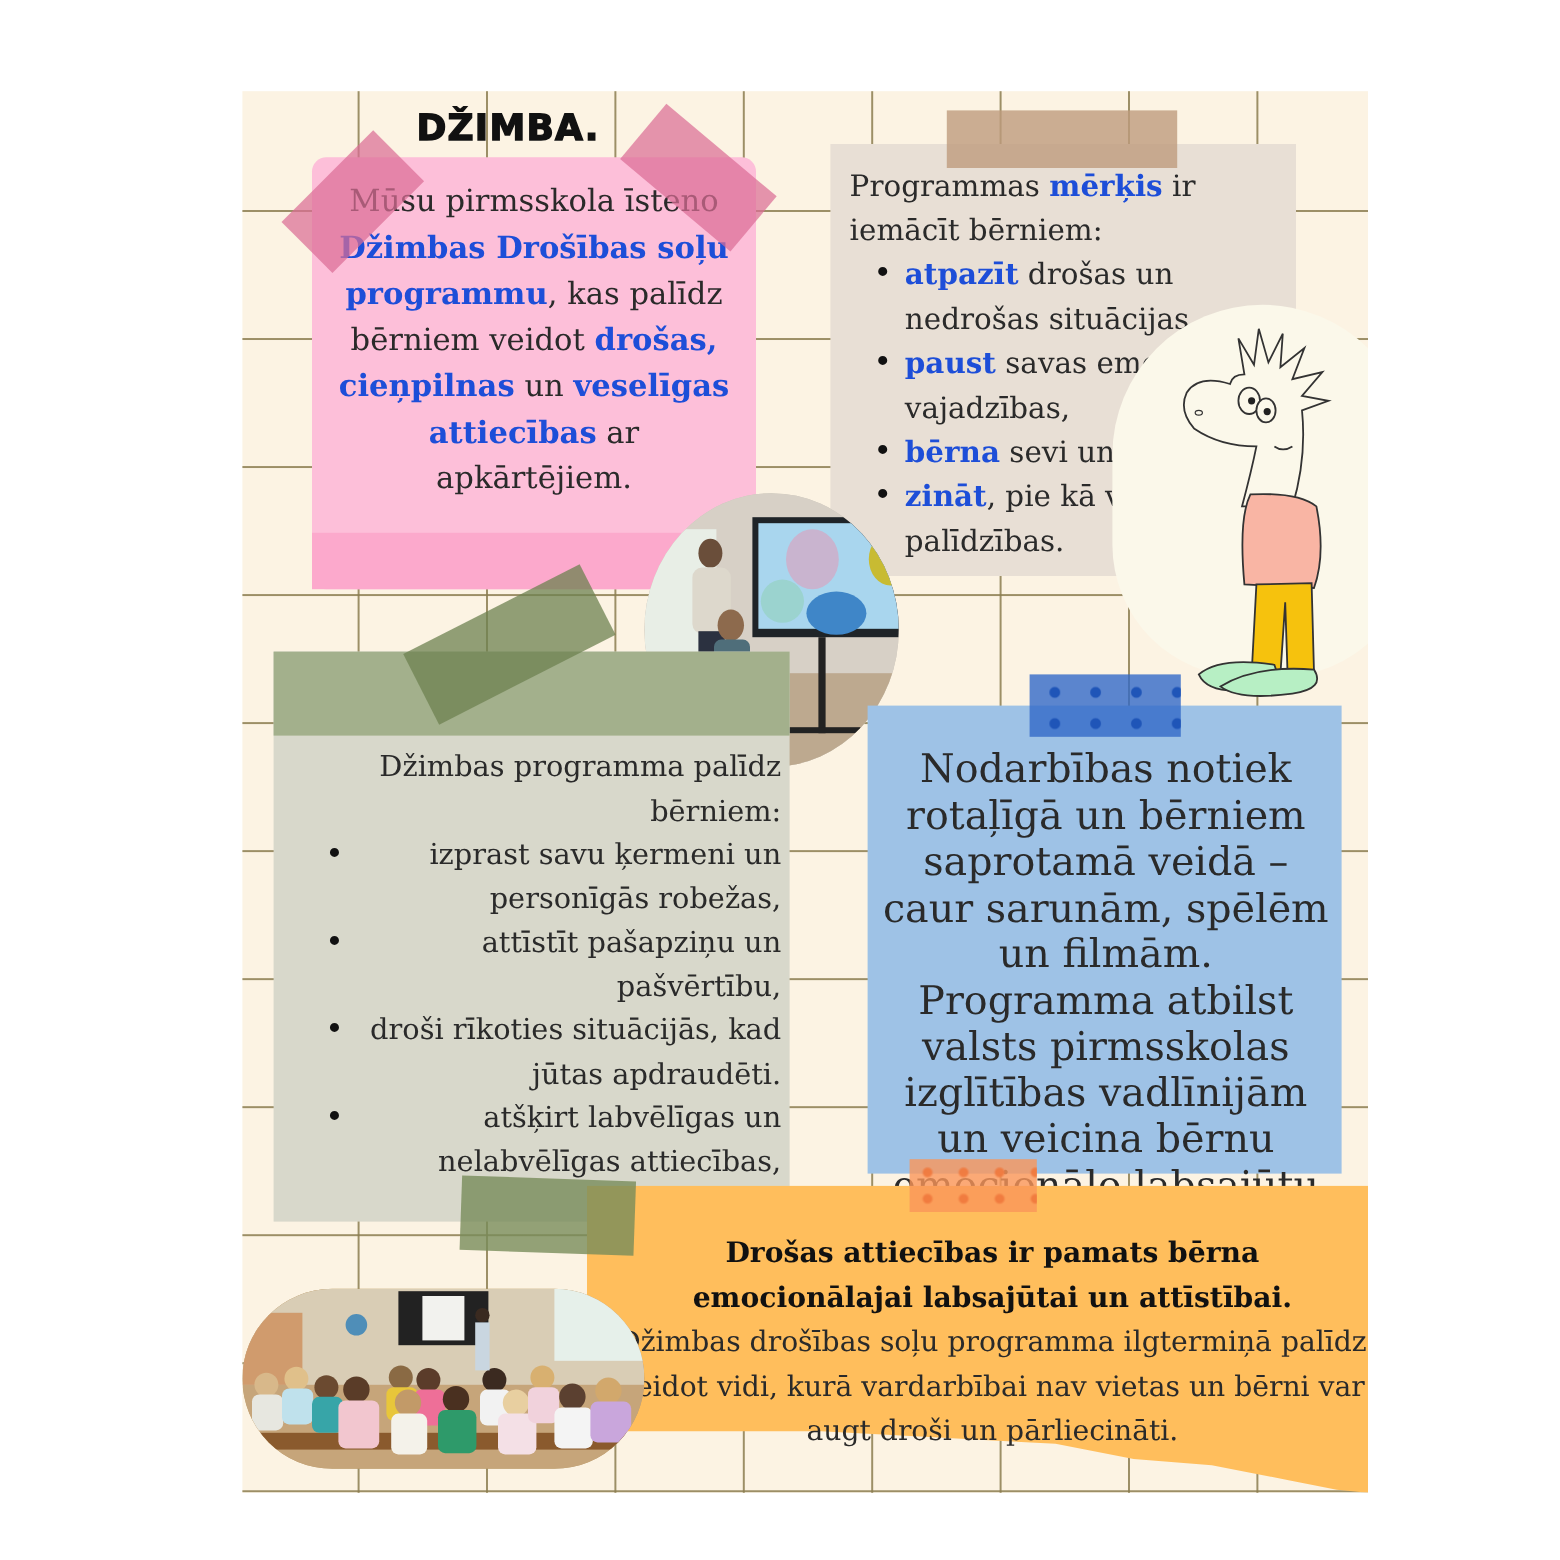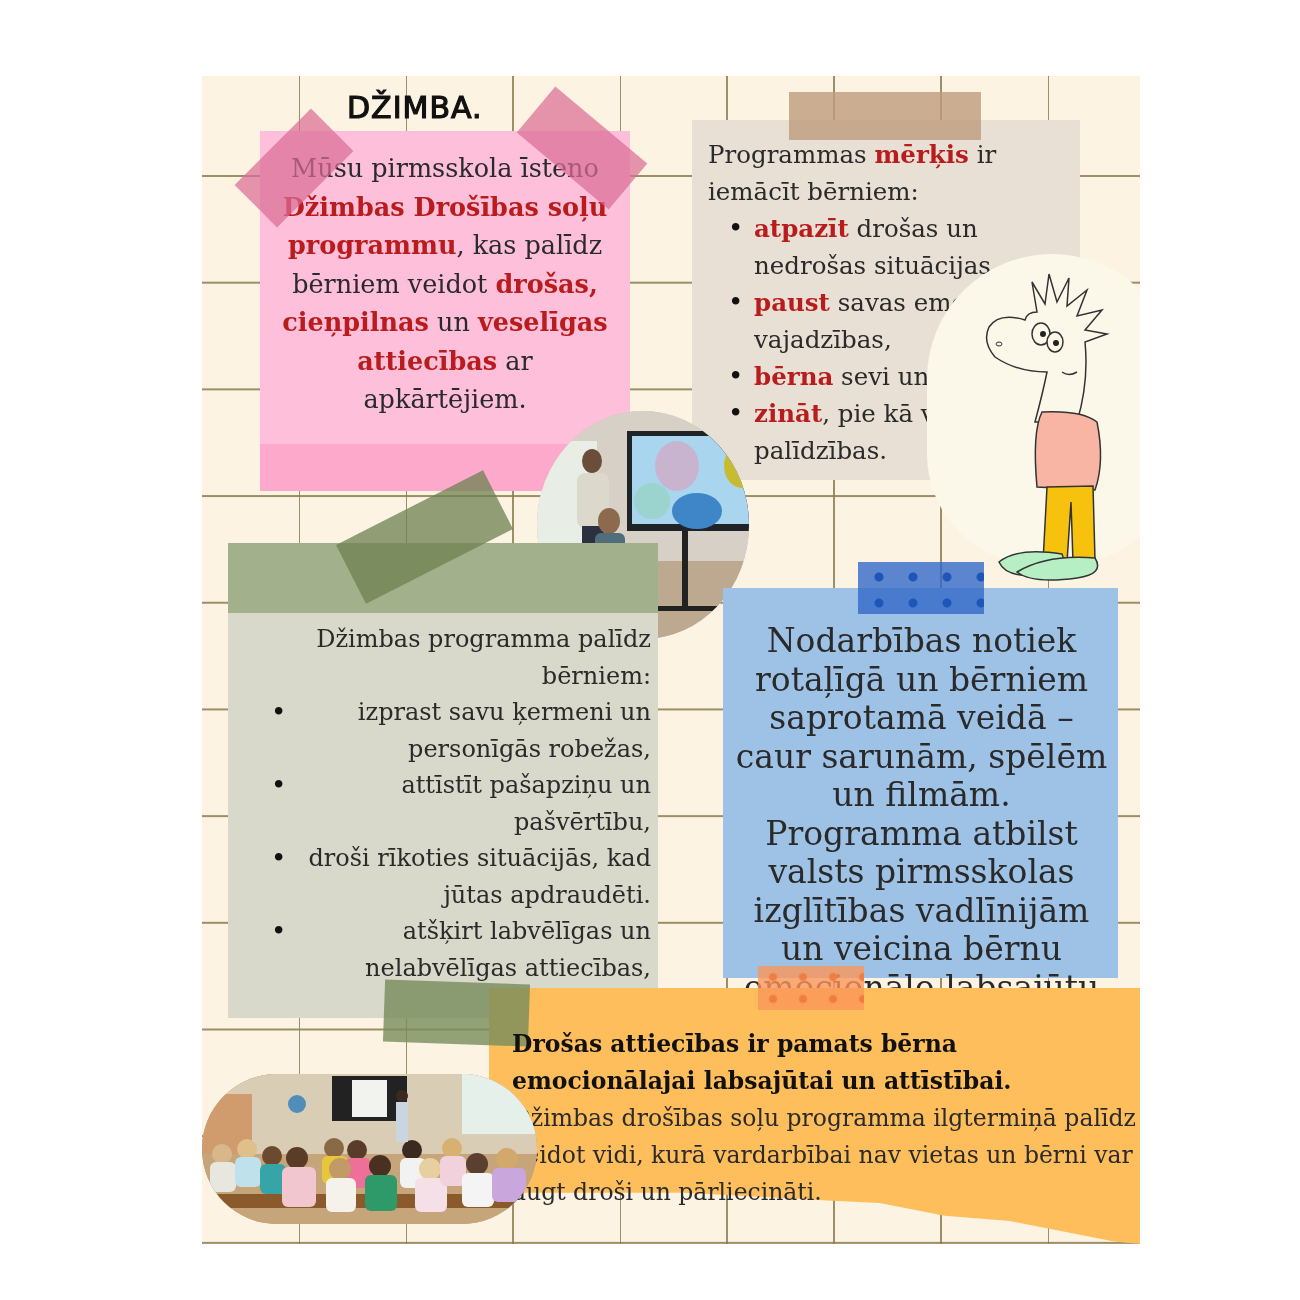--- a/index.html
+++ b/index.html
@@ -8,26 +8,26 @@
     position: absolute; left: 202px; top: 76px; width: 938px; height: 1168px;
     background-color: #fcf3e3; overflow: hidden;
     background-image:
       linear-gradient(to right, rgba(139,125,80,0.85) 0 2px, transparent 2px),
       linear-gradient(to bottom, rgba(139,125,80,0.85) 0 2px, transparent 2px);
     background-size: 107px 106.7px;
     background-position: 96px 99px;
   }
   .abs { position: absolute; }
   .title {
-    left: 145px; top: 14px; font-family: "DejaVu Sans", sans-serif; font-weight: 400;
+    left: 145px; top: 14px; font-family: "DejaVu Sans", sans-serif; font-weight: 700;
     font-size: 30px; letter-spacing: 1px; color: #111; -webkit-text-stroke: 1.2px #111;
   }
   .note { position: absolute; box-sizing: border-box; color: #2a2a2a; }
-  .note b { color: #b91c1c; }
-  .pink { left: 58px; top: 55px; width: 370px; height: 360px; background: #fdbfd9; }
+  .note b { color: #1d4ed8; }
+  .pink { left: 58px; top: 55px; width: 370px; height: 360px; background: #fdbfd9; border-radius: 12px; }
   .pink-bottom { position: absolute; left: 0; bottom: 0; width: 100%; height: 47px; background: #fca9cc; }
   .pink-text { position: absolute; left: 20px; top: 18px; width: 330px; text-align: center; font-size: 25.5px; line-height: 38.5px; }
   .tape { position: absolute; }
   .tape-pink-l { left: 38px; top: 62px; width: 108px; height: 60px; background: rgba(219,110,150,0.72); transform: rotate(-45deg); }
   .tape-pink-r { left: 320px; top: 42px; width: 120px; height: 60px; background: rgba(219,110,150,0.72); transform: rotate(40deg); }
   .beige { left: 490px; top: 44px; width: 388px; height: 360px; background: #e8dfd5; }
   .tape-beige { left: 587px; top: 16px; width: 192px; height: 48px; background: rgba(190,155,125,0.8); }
   .beige-text { position: absolute; left: 16px; top: 16px; width: 380px; font-size: 24.5px; line-height: 37px; text-align: left; }
   ul.bl { margin: 0; padding: 0 0 0 46px; list-style: none; }
   ul.bl li { position: relative; }
@@ -40,21 +40,21 @@
   .tape-green-2 { left: 182px; top: 906px; width: 145px; height: 62px; background: rgba(120,140,90,0.8); transform: rotate(2deg); }
   .green-text { position: absolute; left: 23px; top: 78px; width: 400px; font-size: 24px; line-height: 36.5px; text-align: right; }
   .blue { left: 521px; top: 512px; width: 395px; height: 390px; background: #9ec2e6; }
   .blue-text { position: absolute; left: 6px; top: 34px; width: 385px; text-align: center; font-size: 33px; line-height: 38.5px; }
   .tape-blue {
     left: 656px; top: 486px; width: 126px; height: 52px; background-color: rgba(50,105,200,0.8);
     background-image: radial-gradient(circle, #1f55b8 4px, transparent 5px);
     background-size: 34px 26px; background-position: 4px 2px;
   }
   .orange { left: 287px; top: 912px; width: 651px; height: 256px; background: #ffbe5c; clip-path: polygon(0 0,100% 0,100% 100%,96% 99%,90% 96%,80% 91%,70% 89%,60% 84%,52% 83%,45% 82%,30% 80%,0 80%); }
-  .orange-text { position: absolute; left: 310px; top: 950px; width: 630px; text-align: left; font-size: 23.5px; line-height: 37px; color: #2a2a2a; }
+  .orange-text { position: absolute; left: 310px; top: 950px; width: 630px; text-align: center; font-size: 23.5px; line-height: 37px; color: #2a2a2a; }
   .orange-text b { color: #111; }
   .tape-orange {
     left: 556px; top: 890px; width: 106px; height: 44px; background-color: rgba(250,150,90,0.8);
     background-image: radial-gradient(circle, rgba(240,120,60,0.9) 3px, transparent 5px);
     background-size: 30px 22px;
   }
   .photo-circle { position: absolute; left: 335px; top: 335px; width: 212px; height: 228px; border-radius: 50%; overflow: hidden; background: #c9c3b8; }
   .photo-pill { position: absolute; left: 0px; top: 998px; width: 335px; height: 150px; border-radius: 75px; overflow: hidden; background: #b99b6a; }
 </style>
 </head>

